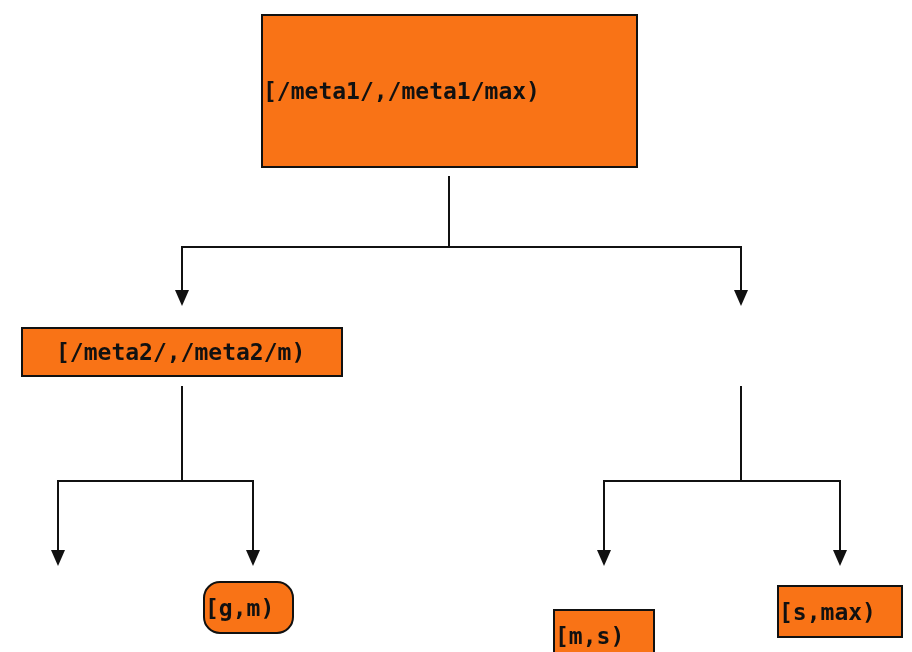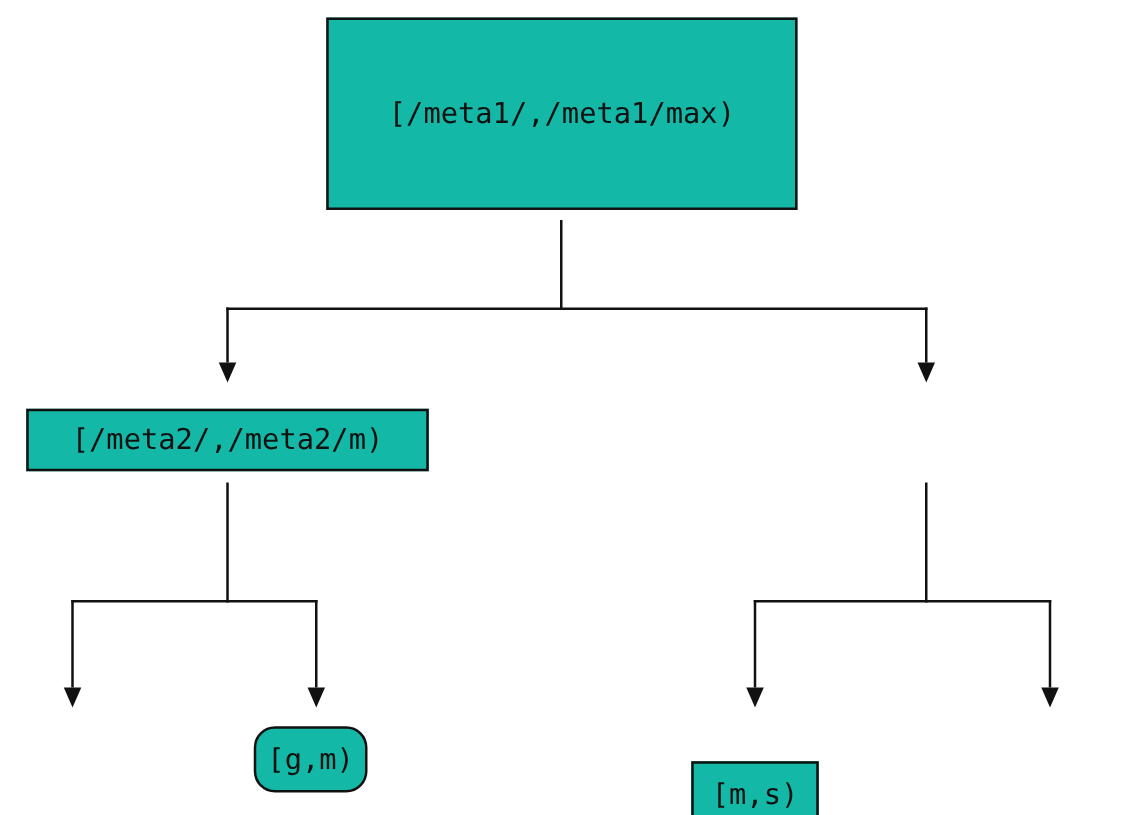--- a/index.html
+++ b/index.html
@@ -12,32 +12,32 @@
     position: relative;
     width: 912px;
     height: 652px;
     background: var(--bg, #ffffff);
     overflow: hidden;
   }
   .node {
     position: absolute;
     box-sizing: border-box;
     border: 2px solid var(--line, #111111);
-    background: #14b8a6;
+    background: #f97316;
     display: flex;
     align-items: center;
-    justify-content: center;
+    justify-content: flex-start;
     color: var(--text, #111111);
     font-size: 23px;
-    font-weight: normal;
+    font-weight: bold;
     letter-spacing: 0;
     white-space: nowrap;
   }
   .node-root      { left: 261px; top: 14px;  width: 377px; height: 154px; }
-  .node-mid-left  { left: 21px;  top: 327px; width: 322px; height: 50px;  }
+  .node-mid-left  { left: 21px;  top: 327px; width: 322px; height: 50px; padding-left: 33px;  }
   .node-mid-right { left: 580px; top: 327px; width: 323px; height: 50px;  }
   .node-leaf-1    { left: 8px;   top: 585px; width: 100px; height: 53px;  }
   .node-leaf-2    { left: 203px; top: 581px; width: 91px; height: 53px; border-radius: 17px;  }
   .node-leaf-3    { left: 553px; top: 585px; width: 102px; height: 53px; margin-top: 24px;  }
   .node-leaf-4    { left: 777px; top: 585px; width: 126px; height: 53px;  }
 
   .vline, .hline {
     position: absolute;
     background: var(--line, #111111);
   }
@@ -92,20 +92,23 @@
 
 
   <div class="node node-leaf-2">
     <span>[g,m)</span>
   </div>
 
   <div class="node node-leaf-3">
     <span>[m,s)</span>
   </div>
 
+  <div class="node node-leaf-4">
+    <span>[s,max)</span>
+  </div>
 
   <div class="vline v-root"></div>
   <div class="hline h-level1"></div>
   <div class="vline v-l1-left"></div>
   <div class="vline v-l1-right"></div>
   <div class="arrow-down a-l1-left"></div>
   <div class="arrow-down a-l1-right"></div>
 
   <div class="vline v-mid-left"></div>
   <div class="hline h-l2-left"></div>

